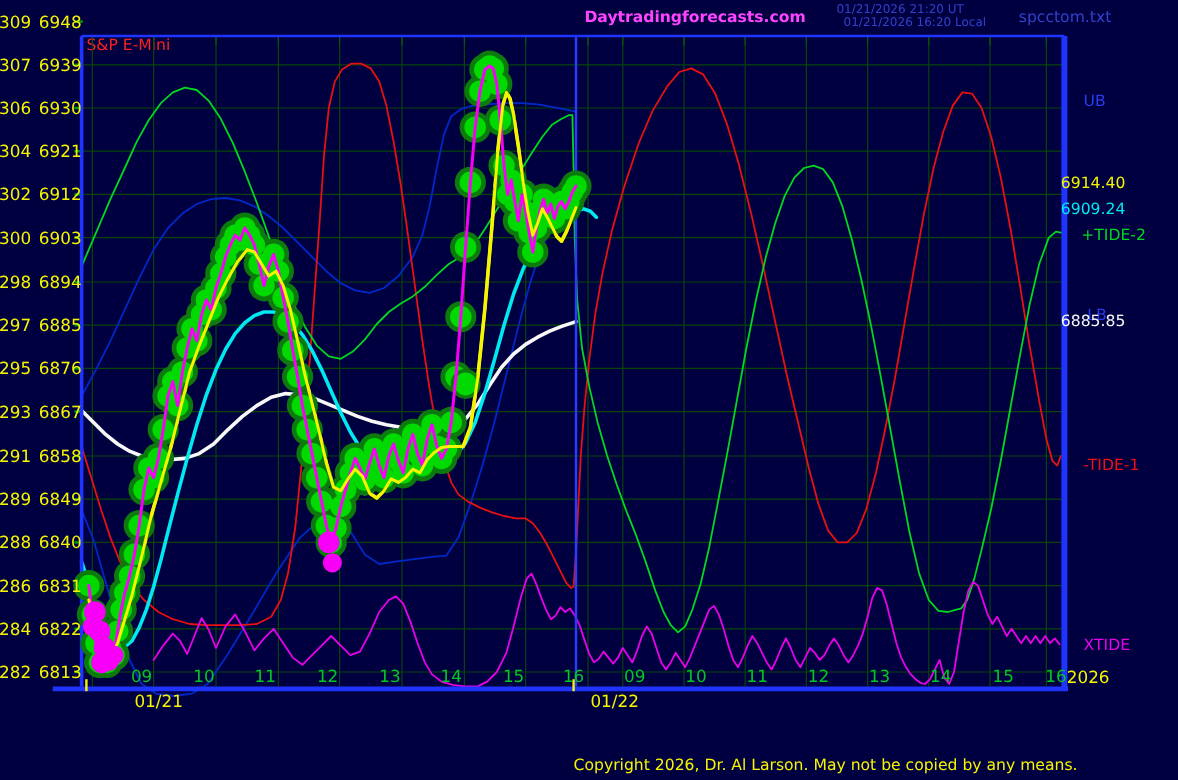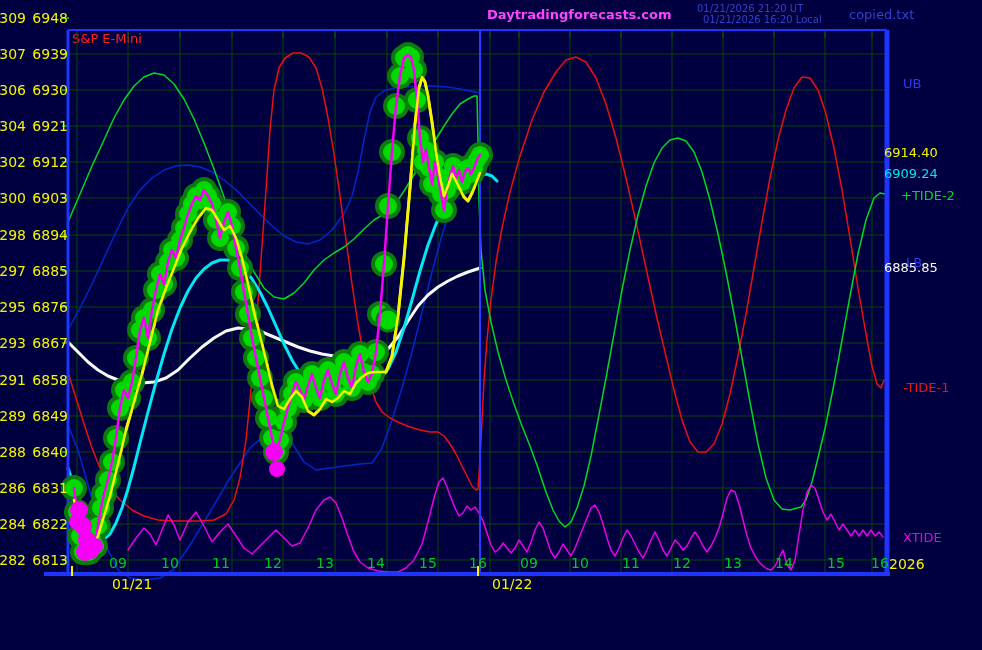--- a/index.html
+++ b/index.html
@@ -16,21 +16,22 @@
   svg text{font-family:"DejaVu Sans",sans-serif;}
 </style>
 </head>
 <body>
 
 <div id="screen">
   <div class="hdr" id="lbl-symbol">S&amp;P E-Mini</div>
   <div class="hdr" id="lbl-site">Daytradingforecasts.com</div>
   <div class="hdr" id="lbl-ts1">01/21/2026 21:20 UT</div>
   <div class="hdr" id="lbl-ts2">01/21/2026 16:20 Local</div>
-  <div class="hdr" id="lbl-file">copied.txt</div>
+  <div class="hdr" id="lbl-file">spcctom.txt</div>
+  <div class="hdr" id="lbl-copyright">Copyright 2026, Dr. Al Larson. May not be copied by any means.</div>
   <svg id="chart" width="982" height="650" viewBox="0 0 982 650" style="position:absolute;left:0;top:0;">
       <line x1="68" y1="54" x2="887" y2="54" stroke="#094409" stroke-width="1"></line>
       <line x1="68" y1="90" x2="887" y2="90" stroke="#094409" stroke-width="1"></line>
       <line x1="68" y1="126" x2="887" y2="126" stroke="#094409" stroke-width="1"></line>
       <line x1="68" y1="162" x2="887" y2="162" stroke="#094409" stroke-width="1"></line>
       <line x1="68" y1="198" x2="887" y2="198" stroke="#094409" stroke-width="1"></line>
       <line x1="68" y1="235" x2="887" y2="235" stroke="#094409" stroke-width="1"></line>
       <line x1="68" y1="271" x2="887" y2="271" stroke="#094409" stroke-width="1"></line>
       <line x1="68" y1="307" x2="887" y2="307" stroke="#094409" stroke-width="1"></line>
       <line x1="68" y1="343" x2="887" y2="343" stroke="#094409" stroke-width="1"></line>

